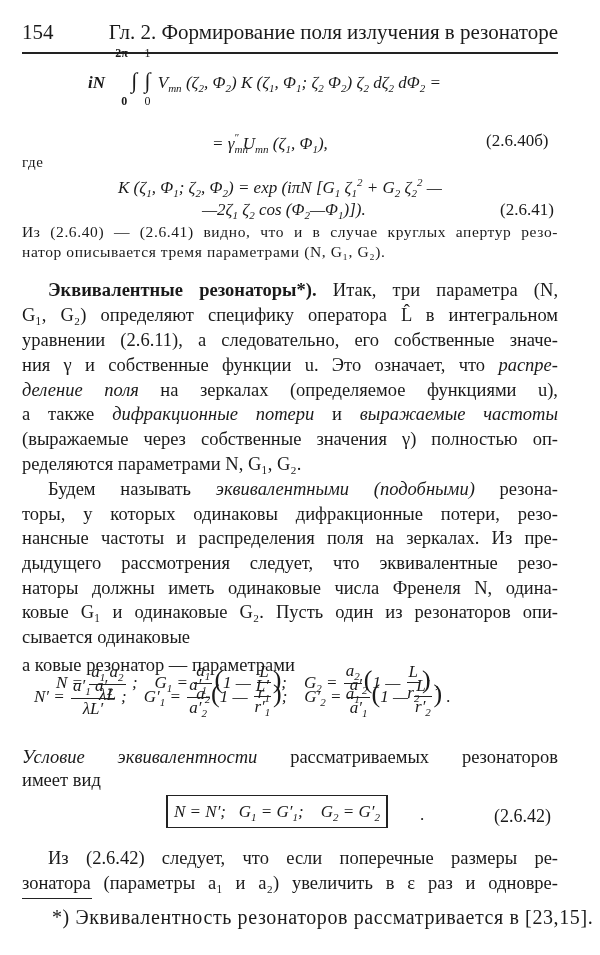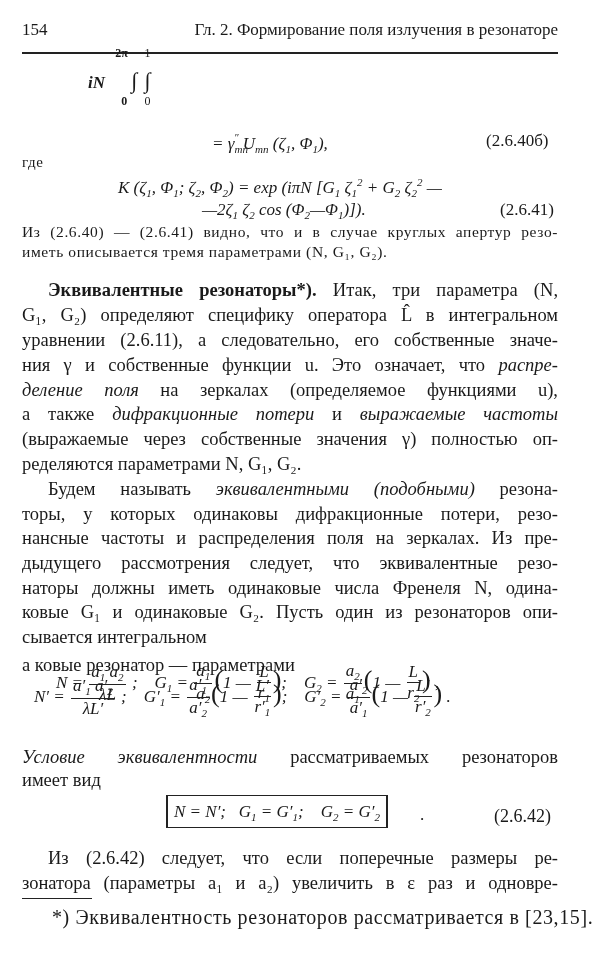--- a/index.html
+++ b/index.html
@@ -2,21 +2,21 @@
 <html><head>
 <meta charset="utf-8">
 <style>
   html, body { margin: 0; padding: 0; background: #ffffff; }
   body {
     width: 600px; height: 955px; position: relative; overflow: hidden;
     font-family: "Liberation Serif", "DejaVu Serif", serif;
     color: #1a1a1a;
   }
   .abs { position: absolute; white-space: nowrap; }
-  .runhead { font-size: 17px; top: 20px; }
+  .runhead { font-size: 21px; top: 20px; }
   .hr { position: absolute; left: 22px; width: 536px; height: 2px; background: #222; top: 52px; }
   .math { font-style: italic; font-size: 17px; }
   .eqno { font-size: 17px; font-style: normal; }
   .small { font-size: 15px; letter-spacing: 0.6px; }
   .line { position: absolute; left: 22px; width: 536px; white-space: nowrap; font-size: 18.5px; text-align: justify; text-align-last: justify; }
   .line.small { font-size: 15.5px; }
   .line.last { text-align-last: left; }
   .indent { padding-left: 26px; box-sizing: border-box; }
   b.head { font-weight: bold; }
   i { font-style: italic; }
@@ -38,32 +38,33 @@
   <span style="display:inline-block; position:relative; width:22px; text-align:right; font-style:normal; margin-left:6px;font-weight:bold;">
     <span style="position:absolute; top:-22px; left:0; font-size:12px;">2π</span>
     <span style="font-size:22px;">∫</span>
     <span style="position:absolute; top:26px; left:6px; font-size:12px;">0</span>
   </span>
   <span style="display:inline-block; position:relative; width:12px; text-align:center; font-style:normal;">
     <span style="position:absolute; top:-22px; left:3px; font-size:12px;">1</span>
     <span style="font-size:22px;">∫</span>
     <span style="position:absolute; top:26px; left:3px; font-size:12px;">0</span>
   </span>
+  <span>V<sub>mn</sub> (ζ<sub>2</sub>, Φ<sub>2</sub>) K (ζ<sub>1</sub>, Φ<sub>1</sub>; ζ<sub>2</sub> Φ<sub>2</sub>) ζ<sub>2</sub> dζ<sub>2</sub> dΦ<sub>2</sub> =</span>
 </div>
 <div class="abs math" style="left:212px; top:131px;">= γ<sub>mn</sub><sup style="margin-left:-14px; vertical-align:8px;">″</sup> U<sub>mn</sub> (ζ<sub>1</sub>, Φ<sub>1</sub>),</div>
 <div class="abs eqno" style="left:486px; top:131px;">(2.6.40б)</div>
 
 <div class="abs small" style="left:22px; top:154px;">где</div>
 
 <div class="abs math" style="left:118px; top:176px;">K (ζ<sub>1</sub>, Φ<sub>1</sub>; ζ<sub>2</sub>, Φ<sub>2</sub>) = exp (iπN [G<sub>1</sub> ζ<sub>1</sub><sup>2</sup> + G<sub>2</sub> ζ<sub>2</sub><sup>2</sup> —</div>
 <div class="abs math" style="left:202px; top:200px;text-align:right;">—2ζ<sub>1</sub> ζ<sub>2</sub> cos (Φ<sub>2</sub>—Φ<sub>1</sub>)]).</div>
 <div class="abs eqno" style="left:500px; top:200px;">(2.6.41)</div>
 
 <div class="line small" style="top:223px;">Из (2.6.40) — (2.6.41) видно, что и в случае круглых апертур резо-</div>
-<div class="line small last" style="top:243px;">иметь описывается тремя параметрами (N, G₁, G₂).</div>
+<div class="line small last" style="top:243px;">натор описывается тремя параметрами (N, G₁, G₂).</div>
 
 <div class="line" style="top:280px;">
   <span style="padding-left:26px;"><b class="head">Эквивалентные резонаторы*).</b> <span>Итак, три параметра (N,</span></span>
 </div>
 <div class="line" style="top:305px;">G₁, G₂) определяют специфику оператора L̂ в интегральном</div>
 <div class="line" style="top:330px;">уравнении (2.6.11), а следовательно, его собственные значе-</div>
 <div class="line" style="top:355px;">
   <span>ния γ и собственные функции u. Это означает, что</span> <i>распре-</i>
 </div>
 <div class="line" style="top:380px;">
@@ -76,21 +77,21 @@
 <div class="line last" style="top:454px;">ределяются параметрами N, G₁, G₂.</div>
 
 <div class="line indent" style="top:479px;">
   <span>Будем называть</span> <i>эквивалентными (подобными)</i> <span>резона-</span>
 </div>
 <div class="line" style="top:504px;">торы, у которых одинаковы дифракционные потери, резо-</div>
 <div class="line" style="top:528px;">нансные частоты и распределения поля на зеркалах. Из пре-</div>
 <div class="line" style="top:553px;">дыдущего рассмотрения следует, что эквивалентные резо-</div>
 <div class="line" style="top:578px;">наторы должны иметь одинаковые числа Френеля N, одина-</div>
 <div class="line" style="top:602px;">ковые G₁ и одинаковые G₂. Пусть один из резонаторов опи-</div>
-<div class="line last" style="top:627px;">сывается интегральном</div>
+<div class="line last" style="top:627px;">сывается одинаковые</div>
 
 <div class="abs math" style="left:56px; top:598px; top:598px;"></div>
 <div class="abs math" style="left:56px; top:600px; margin-top:62px;">
   N = <span class="frac"><span class="num">a<sub>1</sub> a<sub>2</sub></span><span class="den">λL</span></span> ;&nbsp;&nbsp;&nbsp;
   G<sub>1</sub> = <span class="frac"><span class="num">a<sub>1</sub></span><span class="den">a<sub>2</sub></span></span><span style="font-size:26px; font-style:normal;">(</span>1 — <span class="frac"><span class="num">L</span><span class="den">r<sub>1</sub></span></span><span style="font-size:26px; font-style:normal;">)</span>;&nbsp;&nbsp;&nbsp;
   G<sub>2</sub> = <span class="frac"><span class="num">a<sub>2</sub></span><span class="den">a<sub>1</sub></span></span><span style="font-size:26px; font-style:normal;">(</span>1 — <span class="frac"><span class="num">L</span><span class="den">r<sub>2</sub></span></span><span style="font-size:26px; font-style:normal;">)</span> ,
 </div>
 
 <div class="line last" style="top:655px; margin-top:0;">а ковые резонатор — параметрами</div>
 

